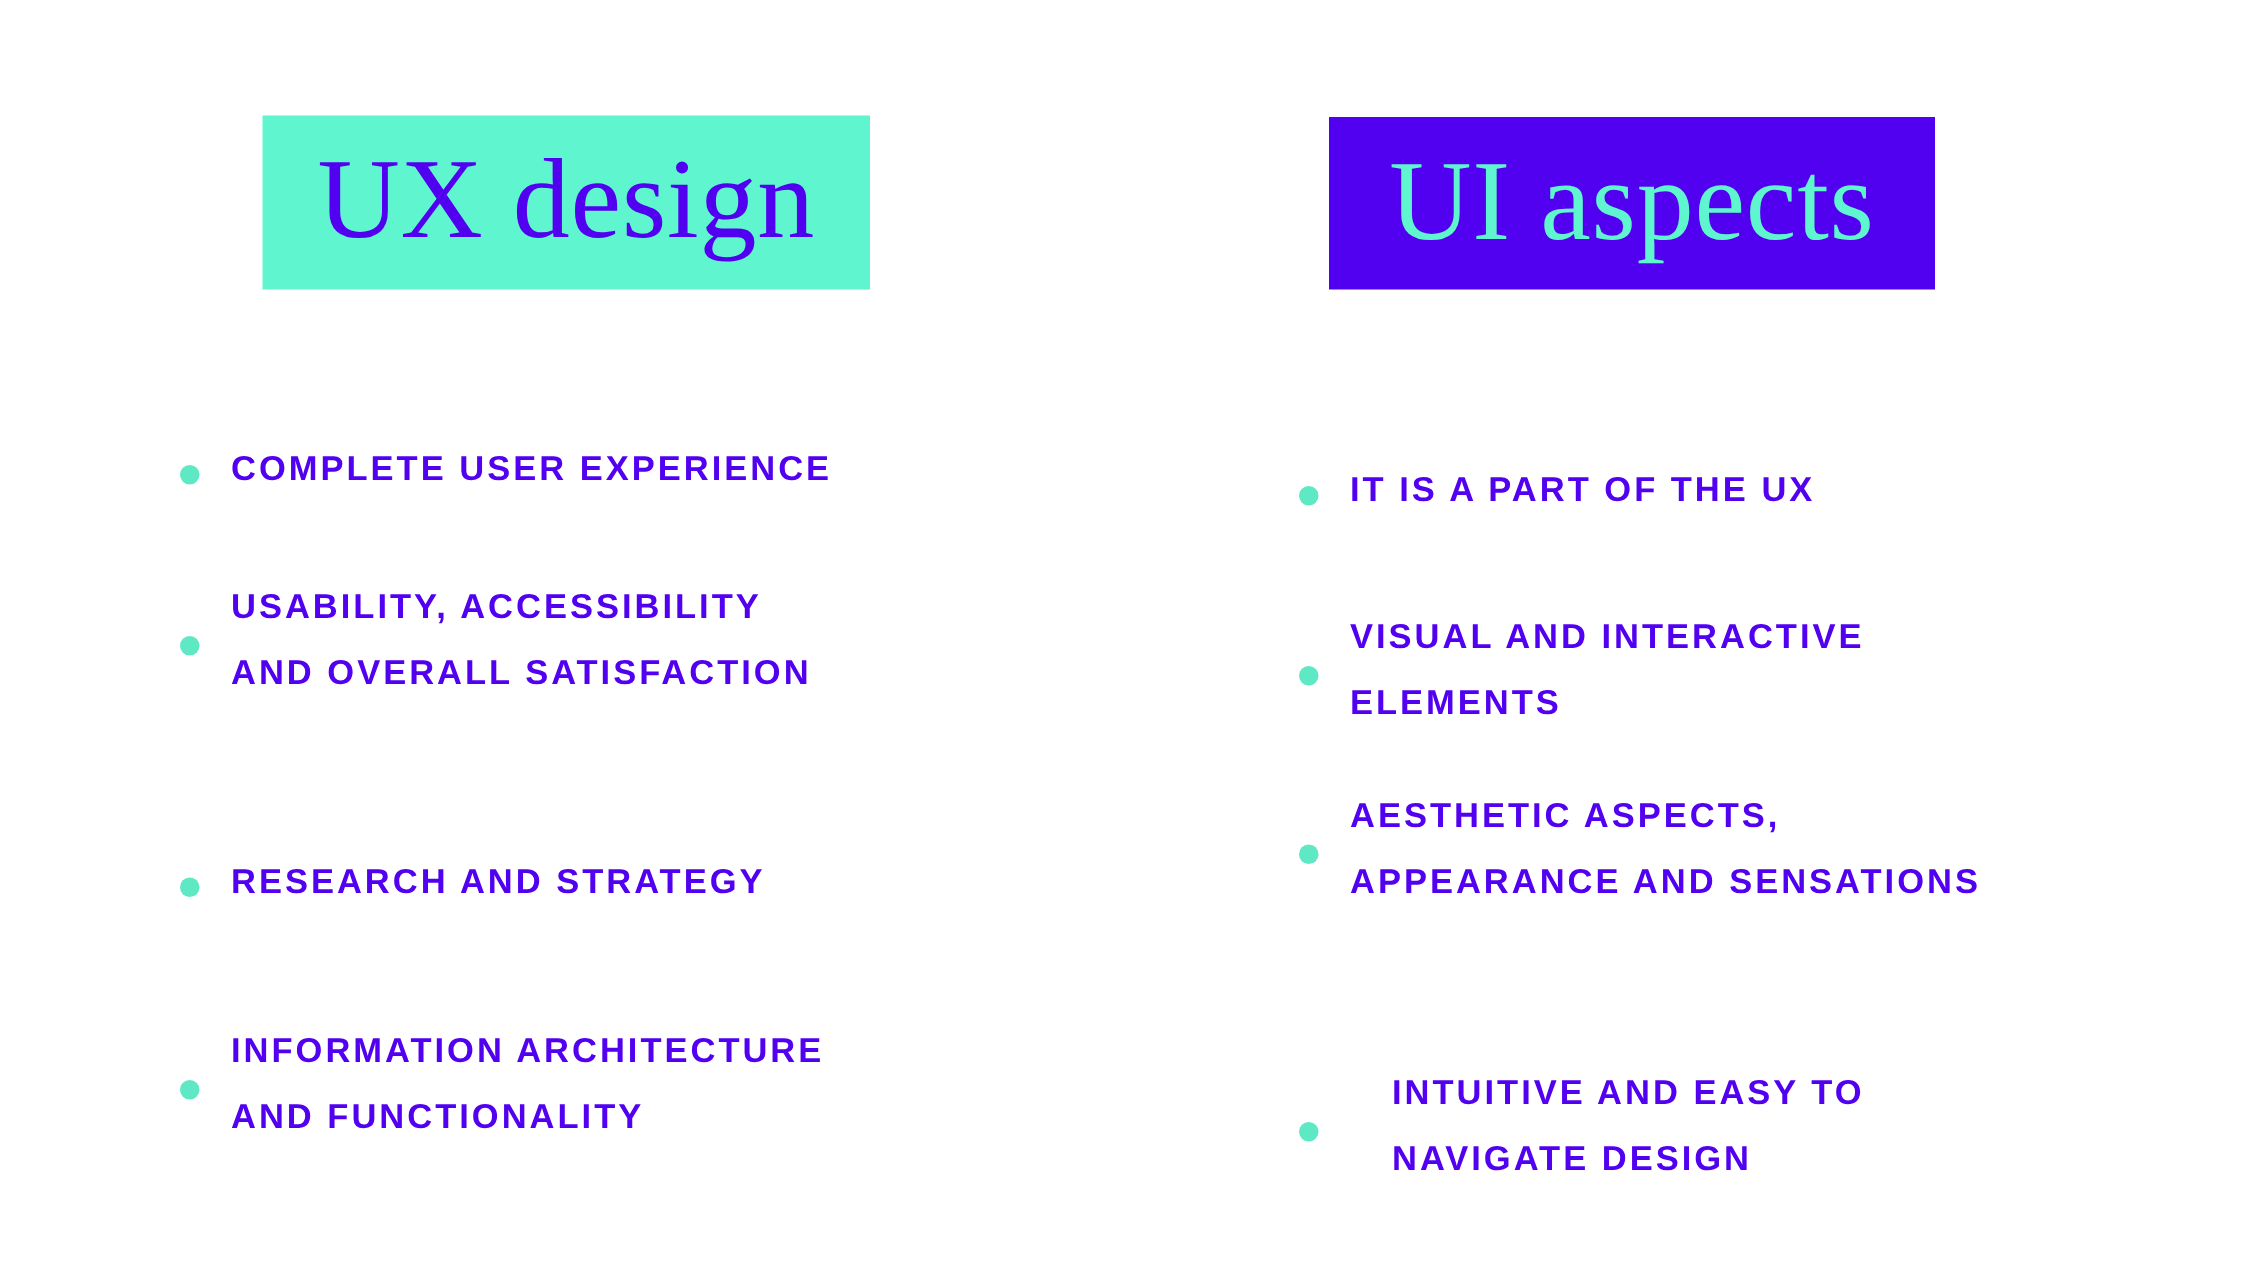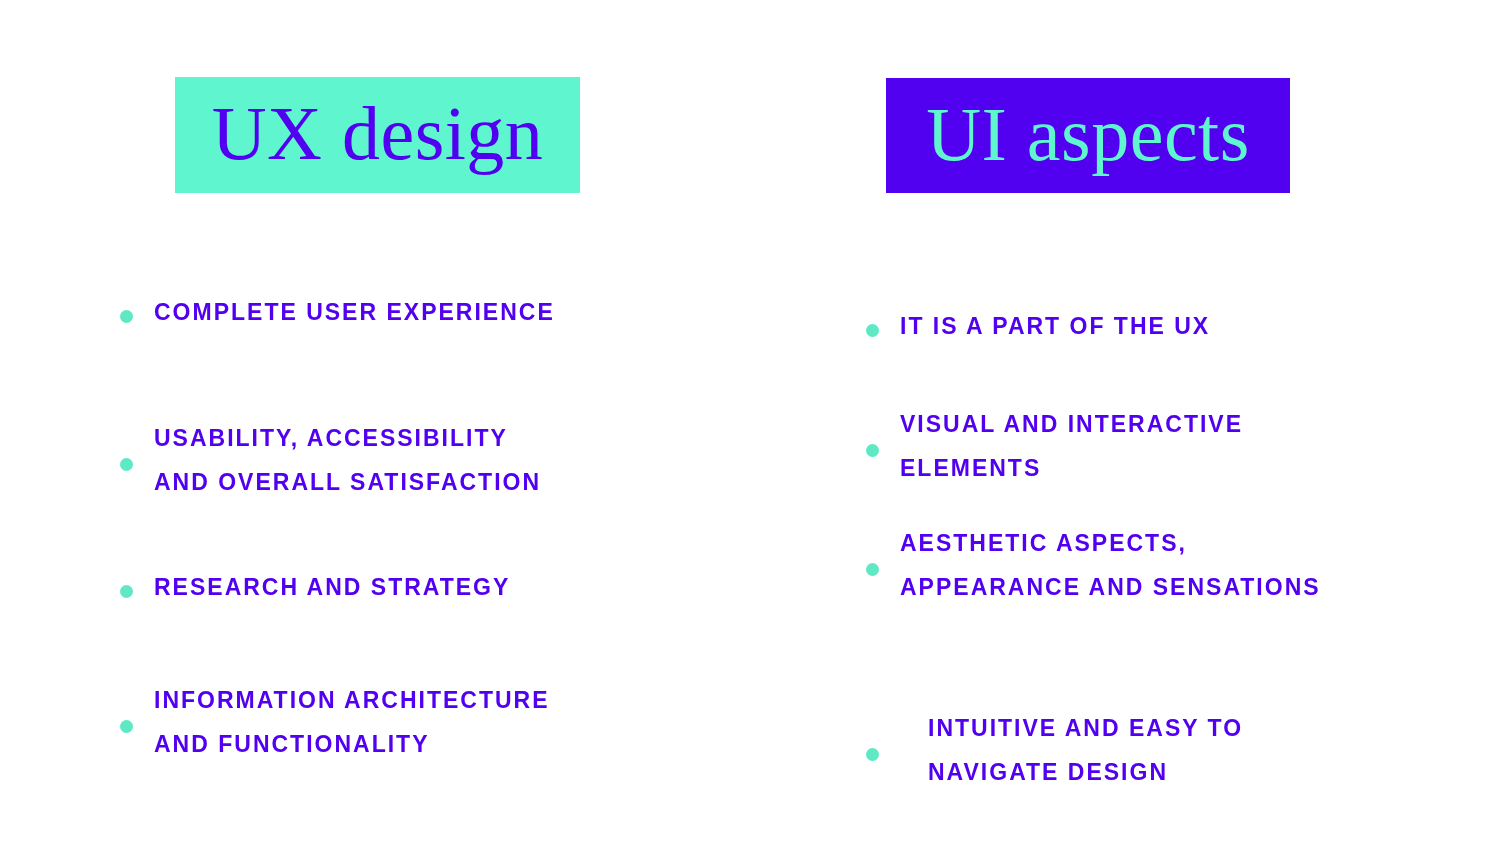--- a/index.html
+++ b/index.html
@@ -102,21 +102,21 @@
     font-size: 23px;
     font-weight: 700;
     letter-spacing: 2.0px;
     line-height: 44px;
     text-transform: uppercase;
     white-space: pre-line;
   }
 
   
   .ux-item-0 { top: 290px; }
-  .ux-item-1 { top: 416px; }
+  .ux-item-1 { top: 382px; }
   .ux-item-2 { top: 565px; }
   .ux-item-3 { top: 678px; }
 
   
   .ui-item-0 { top: 304px; }
   .ui-item-1 { top: 402px; }
   .ui-item-2 { top: 521px; }
   .ui-item-3 { top: 706px; gap: 28px; }
 </style>
 </head>

